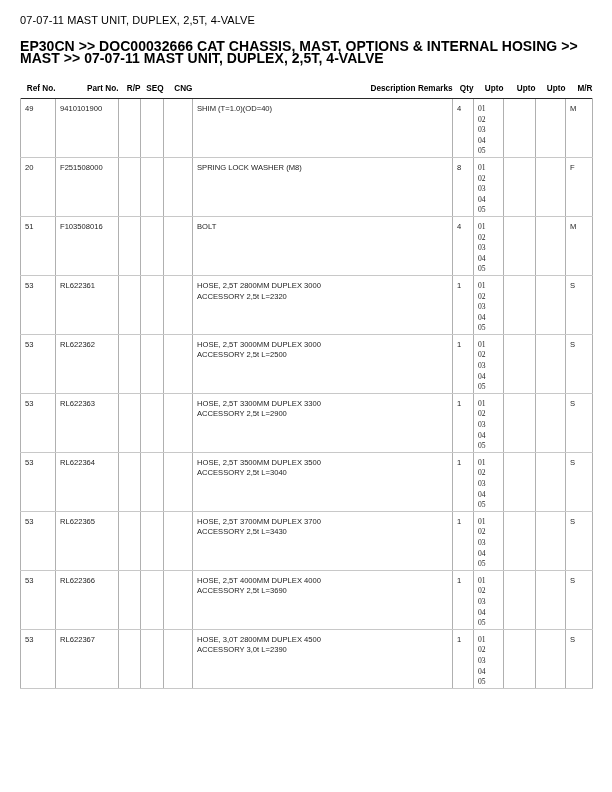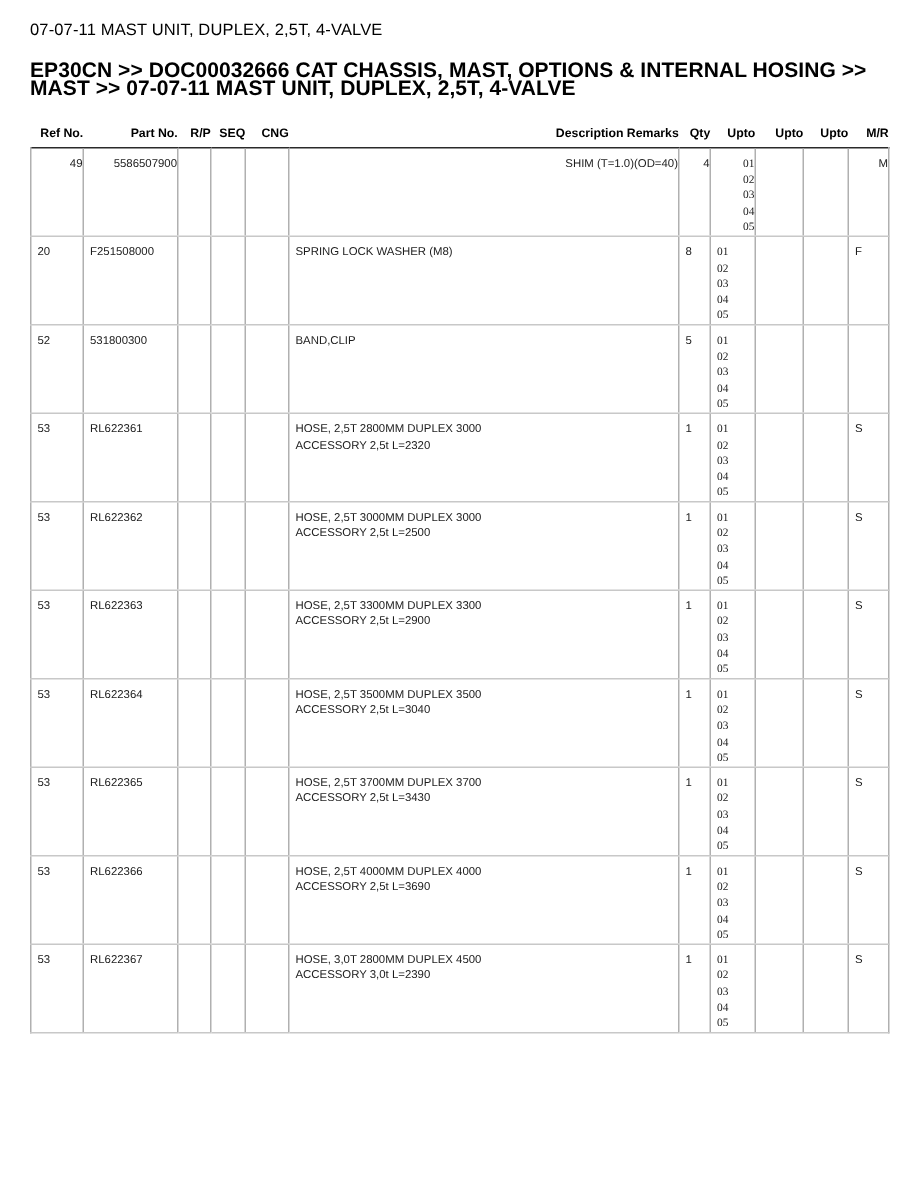--- a/index.html
+++ b/index.html
@@ -71,21 +71,20 @@
     border-bottom: 0.7px solid #c8c8c8;
     vertical-align: top;
     padding: 5px 0 0 4px;
     height: 52px;
     line-height: 10.6px;
     font-size: 7.6px;
     color: #1c1c1c;
   }
   table.parts tbody tr:first-child td {
     border-top: 1.1px solid #2a2a2a;
-    text-align: right;
   }
   table.parts td.last-col {
     border-right: 0.7px solid #b0b0b0;
   }
   .col-ref    { width: 35px; }
   .col-part   { width: 63px; }
   .col-rp     { width: 22px; }
   .col-seq    { width: 23px; }
   .col-cng    { width: 29px; }
   .col-desc   { width: 260px; }
@@ -135,21 +134,21 @@
           <th class="th-qty">Qty</th>
           <th class="th-model">Upto</th>
           <th class="th-from">Upto</th>
           <th class="th-upto">Upto</th>
           <th class="th-mr">M/R</th>
         </tr>
       </thead>
       <tbody id="parts-tbody">
           <tr>
             <td>49</td>
-            <td>5586507900</td>
+            <td>9410101900</td>
             <td></td>
             <td></td>
             <td></td>
             <td>
               <span class="desc-line">SHIM (T=1.0)(OD=40)</span>
               <span class="desc-line"></span>
             </td>
             <td>4</td>
             <td>
               <span class="model-line">01</span>
@@ -178,40 +177,40 @@
               <span class="model-line">02</span>
               <span class="model-line">03</span>
               <span class="model-line">04</span>
               <span class="model-line">05</span>
             </td>
             <td></td>
             <td></td>
             <td class="last-col">F</td>
           </tr>
           <tr>
-            <td>52</td>
-            <td>531800300</td>
-            <td></td>
-            <td></td>
-            <td></td>
-            <td>
-              <span class="desc-line">BAND,CLIP</span>
+            <td>51</td>
+            <td>F103508016</td>
+            <td></td>
+            <td></td>
+            <td></td>
+            <td>
+              <span class="desc-line">BOLT</span>
               <span class="desc-line"></span>
             </td>
-            <td>5</td>
-            <td>
-              <span class="model-line">01</span>
-              <span class="model-line">02</span>
-              <span class="model-line">03</span>
-              <span class="model-line">04</span>
-              <span class="model-line">05</span>
-            </td>
-            <td></td>
-            <td></td>
-            <td class="last-col"></td>
+            <td>4</td>
+            <td>
+              <span class="model-line">01</span>
+              <span class="model-line">02</span>
+              <span class="model-line">03</span>
+              <span class="model-line">04</span>
+              <span class="model-line">05</span>
+            </td>
+            <td></td>
+            <td></td>
+            <td class="last-col">M</td>
           </tr>
           <tr>
             <td>53</td>
             <td>RL622361</td>
             <td></td>
             <td></td>
             <td></td>
             <td>
               <span class="desc-line">HOSE, 2,5T 2800MM DUPLEX 3000</span>
               <span class="desc-line">ACCESSORY 2,5t L=2320</span>

